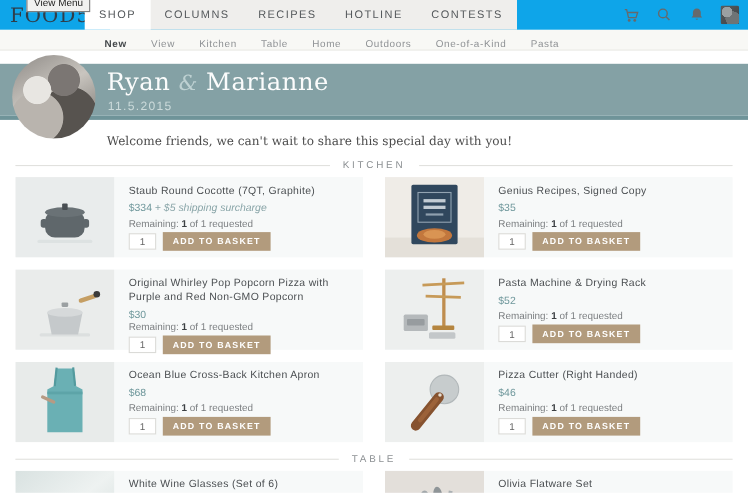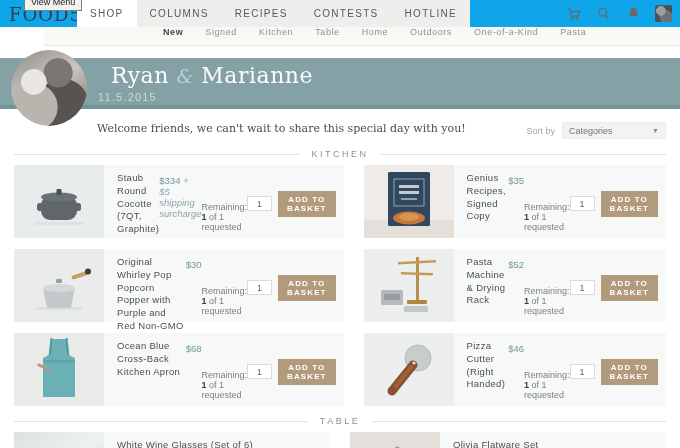--- a/index.html
+++ b/index.html
@@ -38,21 +38,21 @@
   .avatar {
     width:17px; height:17px; border-radius:2px; cursor:pointer;
     background:
       radial-gradient(circle at 35% 35%, #9aa0a2 0 30%, transparent 31%),
       radial-gradient(circle at 65% 70%, #6e7476 0 40%, transparent 41%),
       linear-gradient(135deg,#585d60,#3c4144);
   }
   
   .subnav {
     height:19px; background:#f8f8f5; border-bottom:1px solid #e9e9e6;
-    display:flex; align-items:flex-start; padding-left:108px;margin-left:44px;
+    display:flex; align-items:flex-end; padding-left:84px;
   }
   .subnav-item {
     font-size:9px; letter-spacing:.6px; color:#8f9295;
     padding:0 11px; cursor:pointer;
   }
   .subnav-item.active { color:#43474a; font-weight:bold; }
   
   .banner { position:relative; margin-top:12px; }
   .band { height:47px; background:#84a1a5; }
   .band-strip { height:4px; background:#6f9499; }
@@ -60,32 +60,32 @@
     position:absolute; left:11px; top:-8px; width:76px; height:76px;
     border-radius:50%; z-index:3; overflow:hidden;
     background:
       radial-gradient(circle at 30% 42%, #e8e6e2 0 18%, transparent 19%),
       radial-gradient(circle at 62% 30%, #7b7673 0 20%, transparent 21%),
       radial-gradient(circle at 30% 75%, #b9b4ae 0 30%, transparent 31%),
       radial-gradient(circle at 68% 72%, #57534f 0 34%, transparent 35%),
       linear-gradient(150deg,#8e8a86 0%,#c9c5bf 45%,#6d6965 100%);
   }
   .banner-title {
-    position:absolute; left:111px; top:5px;
+    position:absolute; left:97px; top:5px;
     font-family:"DejaVu Serif", serif; font-size:22px; color:#fbfcfc;
     letter-spacing:.5px;
   }
   .banner-amp { font-style:italic; color:#bed1d2; font-size:19px; }
   .banner-date {
     position:absolute; left:98px; top:33px;
     font-size:11px; letter-spacing:1.2px; color:#ccdbdb;
   }
   
   .welcome-row {
-    display:flex; align-items:flex-start;
+    display:flex; align-items:flex-end;
     padding:13px 14px 0 97px;
     gap:14px;
   }
   .welcome {
     font-family:"DejaVu Serif", serif; font-size:11px; color:#4b4b4b;
   }
   .sort-wrap { margin-left:auto; display:flex; align-items:center; gap:7px; }
   .sort-label { font-size:9px; color:#a3a3a1; }
   .sort-select {
     width:104px; height:17px; background:#f3f3f1; border:1px solid #ececea;
@@ -101,21 +101,21 @@
     font-size:9px; letter-spacing:2.5px; color:#8d9194; padding:0 12px;
   }
   .product-grid {
     display:grid; grid-template-columns:1fr 1fr;
     column-gap:20px; row-gap:11px; margin-top:6px;
   }
   .card { display:flex; background:#f7f9f9; height:73px; }
   .card-img { width:90px; height:73px; flex-shrink:0; cursor:pointer; }
   .card-img svg { display:block; width:90px; height:73px; }
   .card-body {
-    flex:1; padding:7px 8px 6px 13px; display:flex; flex-direction:row;
+    flex:1; padding:7px 8px 6px 13px; display:flex; flex-direction:column;
     min-width:0;
   }
   .card-title {
     font-size:9.5px; color:#4b4f52; letter-spacing:.3px; line-height:1.35;
     cursor:pointer;
   }
   .card-price { font-size:9.5px; color:#6e979b; margin-top:3px; }
   .price-note { font-style:italic; color:#89a5a8;text-align:right; }
   .card-remaining { font-size:9px; color:#7d8083; margin-top:auto; }
   .rem-count { font-weight:bold; color:#3c4043; }
@@ -134,22 +134,22 @@
 </head>
 <body>
 
 <div class="topbar">
   <div class="tooltip">View Menu</div>
   <div class="logo">FOOD52</div>
   <div class="tabstrip">
       <div class="tab active">SHOP</div>
       <div class="tab">COLUMNS</div>
       <div class="tab">RECIPES</div>
+      <div class="tab">HOTLINE</div>
       <div class="tab">CONTESTS</div>
-      <div class="tab">HOTLINE</div>
     </div>
   <div class="hdr-icons">
     <div class="hicon">
       <svg viewBox="0 0 20 20">
           <path d="M3.5 4.5h2l2 8.5h8l1.8-5.5H6.2" fill="none" stroke="#67696b" stroke-width="1.4"></path>
           <circle cx="8.2" cy="16" r="1.5" fill="#67696b"></circle>
           <circle cx="14.2" cy="16" r="1.5" fill="#67696b"></circle>
         </svg>
     </div>
     <div class="hicon">
@@ -163,21 +163,21 @@
           <path d="M10 3.2c-2.7 0-4.2 2-4.2 4.3v3.4L4.3 12.8h11.4l-1.5-1.9V7.5c0-2.3-1.5-4.3-4.2-4.3z" fill="#67696b"></path>
           <path d="M8.6 14.3a1.5 1.5 0 0 0 2.8 0z" fill="#67696b"></path>
         </svg>
     </div>
     <div class="avatar"></div>
   </div>
 </div>
 
 <div class="subnav">
     <div class="subnav-item active">New</div>
-    <div class="subnav-item">Signed</div>
+    <div class="subnav-item">View</div>
     <div class="subnav-item">Kitchen</div>
     <div class="subnav-item">Table</div>
     <div class="subnav-item">Home</div>
     <div class="subnav-item">Outdoors</div>
     <div class="subnav-item">One-of-a-Kind</div>
     <div class="subnav-item">Pasta</div>
   </div>
 
 <div class="banner">
   <div class="couple-photo"></div>
@@ -187,27 +187,20 @@
       <span class="banner-amp">&amp;</span>
       <span>Marianne</span>
     </div>
     <div class="banner-date">11.5.2015</div>
   </div>
   <div class="band-strip"></div>
 </div>
 
 <div class="welcome-row">
   <div class="welcome">Welcome friends, we can't wait to share this special day with you!</div>
-  <div class="sort-wrap">
-    <span class="sort-label">Sort by</span>
-    <div class="sort-select">
-      <span>Categories</span>
-      <span class="sort-caret">▼</span>
-    </div>
-  </div>
 </div>
 
 <div class="sections">
     <div class="section-header">
       <div class="section-line"></div>
       <div class="section-title">KITCHEN</div>
       <div class="section-line"></div>
     </div>
     <div class="product-grid">
       <div class="card">
@@ -262,21 +255,21 @@
             <rect width="90" height="73" fill="#eaeceb"></rect>
             <rect x="22" y="58" width="46" height="3" rx="1.5" fill="#dcdfdf"></rect>
             <polygon points="29,39 61,39 57,59 33,59" fill="#c5c9cb"></polygon>
             <ellipse cx="45" cy="39" rx="16" ry="4" fill="#d6d9da"></ellipse>
             <rect x="57" y="27" width="17" height="4" rx="2" fill="#c59e63" transform="rotate(-18 57 27)"></rect>
             <circle cx="74" cy="22.5" r="3" fill="#3b3b3b"></circle>
             <rect x="42" y="30" width="6" height="4" rx="1" fill="#9ba0a2"></rect>
           </svg>
         </div>
         <div class="card-body">
-          <div class="card-title">Original Whirley Pop Popcorn Popper with Purple and Red Non-GMO Popcorn</div>
+          <div class="card-title">Original Whirley Pop Popcorn Pizza with Purple and Red Non-GMO Popcorn</div>
           <div class="card-price"><span>$30</span></div>
           <div class="card-remaining"><span>Remaining: </span><span class="rem-count">1</span><span> of 1 requested</span></div>
           <div class="qty-row">
             <input class="qty" value="1" style="">
             <button class="btn">ADD TO BASKET</button>
           </div>
         </div>
       </div>
       <div class="card">
         <div class="card-img">

